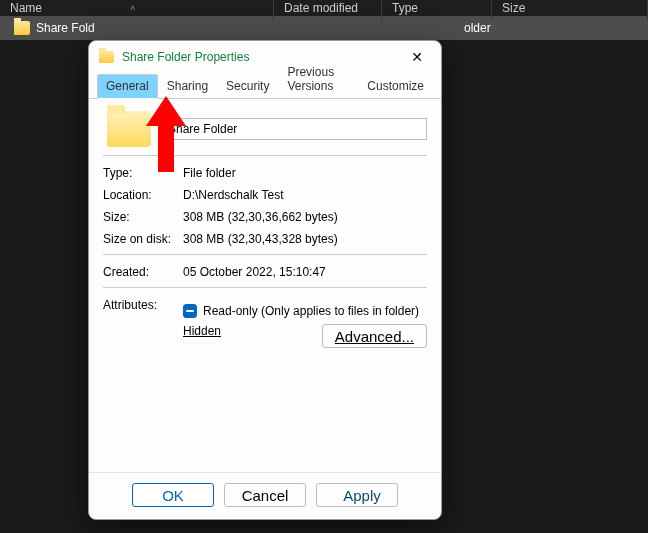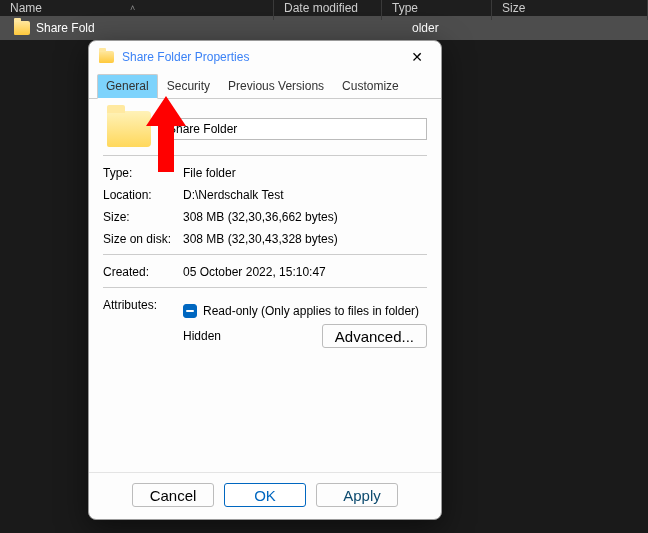--- a/index.html
+++ b/index.html
@@ -9,45 +9,45 @@
   .explorer-header { display: flex; height: 16px; background: #1e1e1e; color: #ccc; font-size: 12px; align-items: center; }
   .explorer-header .col { padding: 5px 10px; border-right: 1px solid #3a3a3a; display:flex; align-items:center; }
   .col-name { width: 274px; }
   .col-date { width: 108px; }
   .col-type { width: 110px; }
   .col-size { flex: 1; }
   .sort-caret { margin-left: 88px; color: #888; font-size: 9px; }
   .explorer-row { display: flex; height: 24px; background: #4d4d4d; color: #fff; font-size: 12px; align-items: center; padding-left: 14px; }
   .folder-icon-small { display:inline-block; width:16px; height:14px; background: linear-gradient(#ffe79e,#ffc93c); border-radius: 1px 2px 2px 1px; margin-right: 6px; position:relative;}
   .folder-icon-small::before { content:""; position:absolute; top:-3px; left:0; width:7px; height:4px; background:#ffe79e; border-radius:1px 1px 0 0;}
-  .row-type { position:absolute; left:412px; }
+  .row-type { position:absolute; left:464px; }
 
   
   .dialog { position: absolute; left: 88px; top: 40px; width: 354px; height: 480px; background: #fdfdfd; border: 1px solid #9a9a9a; border-radius: 8px; box-shadow: 0 8px 30px rgba(0,0,0,.5); display:flex; flex-direction:column; }
   .title-bar { display:flex; align-items:center; height: 32px; padding: 0 10px; }
   .title-bar .folder-icon-small { width:15px; height:12px; }
-  .title-text { font-size: 12px; color:#3b82f6; flex:1; margin-left:2px;}
+  .title-text { font-size: 12px; color:#15803d; flex:1; margin-left:2px;}
   .close-x { font-size:14px; color:#000; padding:4px 8px; cursor:default;}
   .tabs { display:flex; border-bottom:1px solid #ccc; padding: 0 8px; font-size:12px; height:26px; align-items:flex-end;}
   .tab { padding: 4px 8px 5px; color:#333; border:1px solid transparent; position:relative; top:1px; cursor:default;}
   .tab.active { border:1px solid #ccc; border-bottom:1px solid #fdfdfd; background:#7dd3fc; border-radius: 2px 2px 0 0;}
   .panel { flex:1; padding: 12px 14px 6px 14px; font-size: 12px; color:#000; overflow:hidden;}
   .header-row { display:flex; align-items:center; margin-bottom: 8px;}
   .folder-icon-large { width:44px; height:36px; background: linear-gradient(#fff2b8,#ffd85c); border-radius: 2px 4px 4px 2px; position:relative; margin: 0 10px 0 4px;}
   .folder-icon-large::before { content:""; position:absolute; top:-6px; left:0; width:18px; height:8px; background:#ffe9a0; border-radius:2px 2px 0 0;}
   .name-input { flex:1; height:22px; border:1px solid #bbb; padding: 2px 6px; font-size:12px; }
   .hr { border:none; border-top:1px solid #ccc; margin: 6px 0 10px 0; }
   .kv { display:flex; margin: 8px 0; }
   .kv .k { width: 80px; }
   .kv .v { flex:1; }
   .attr-row { display:flex; align-items:center; margin: 6px 0; }
   .attr-row .box { width:14px; height:14px; border:1px solid #777; border-radius:3px; margin-right:6px; display:flex; align-items:center; justify-content:center;}
   .box.checked { background:#0067c0; border-color:#0067c0;}
   .box.checked .mark { width:8px; height:2px; background:#fff; border-radius:1px;}
-  .adv-row { display:flex; align-items:center; margin: 6px 0; }
+  .adv-row { display:flex; align-items:flex-start; margin: 6px 0; text-decoration: underline; }
   .adv-row .left { display:flex; align-items:center; flex:1;}
   .btn { height:24px; min-width:82px; border:1px solid #bcbcbc; background:#fdfdfd; border-radius:3px; font-size:15px; padding: 0 12px; cursor:default;}
   .btn.primary { border-color:#0067c0; color:#0067c0; background:#fff;}
   .btn.disabled { color:#0c4a6e;padding-left:22px;}
   .button-bar { display:flex; justify-content:center; gap:10px; padding: 10px 0 12px 0; border-top:1px solid #e4e4e4;}
 
   
   .arrow { position:absolute; left: 146px; top: 96px; width: 40px; height: 76px; pointer-events:none;}
   .arrow svg { width:100%; height:100%; }
 </style>
@@ -76,20 +76,21 @@
 </div>
 
 <div class="dialog">
   <div class="title-bar">
     <span class="folder-icon-small"></span>
     <span class="title-text">Share Folder Properties</span>
     <span class="close-x">✕</span>
   </div>
   <div class="tabs">
     <div class="tab active">General</div>
+    <div class="tab">Sharing</div>
     <div class="tab">Security</div>
     <div class="tab">Previous Versions</div>
     <div class="tab">Customize</div>
   </div>
   <div class="panel">
     <div class="header-row">
       <div class="folder-icon-large"></div>
       <input class="name-input" value="Share Folder" style="">
     </div>
     <hr class="hr">
@@ -128,22 +129,22 @@
           <div class="left">
             <div class="box"></div>
             <span>Hidden</span>
           </div>
           <button class="btn">Advanced...</button>
         </div>
       </div>
     </div>
   </div>
   <div class="button-bar">
+    <button class="btn primary">OK</button>
     <button class="btn">Cancel</button>
-    <button class="btn primary">OK</button>
     <button class="btn disabled">Apply</button>
   </div>
 </div>
 
 <div class="arrow">
   <svg viewBox="0 0 40 76">
       <polygon points="20,0 40,30 28,30 28,76 12,76 12,30 0,30" fill="#ff0000"></polygon>
     </svg>
 </div>
 

